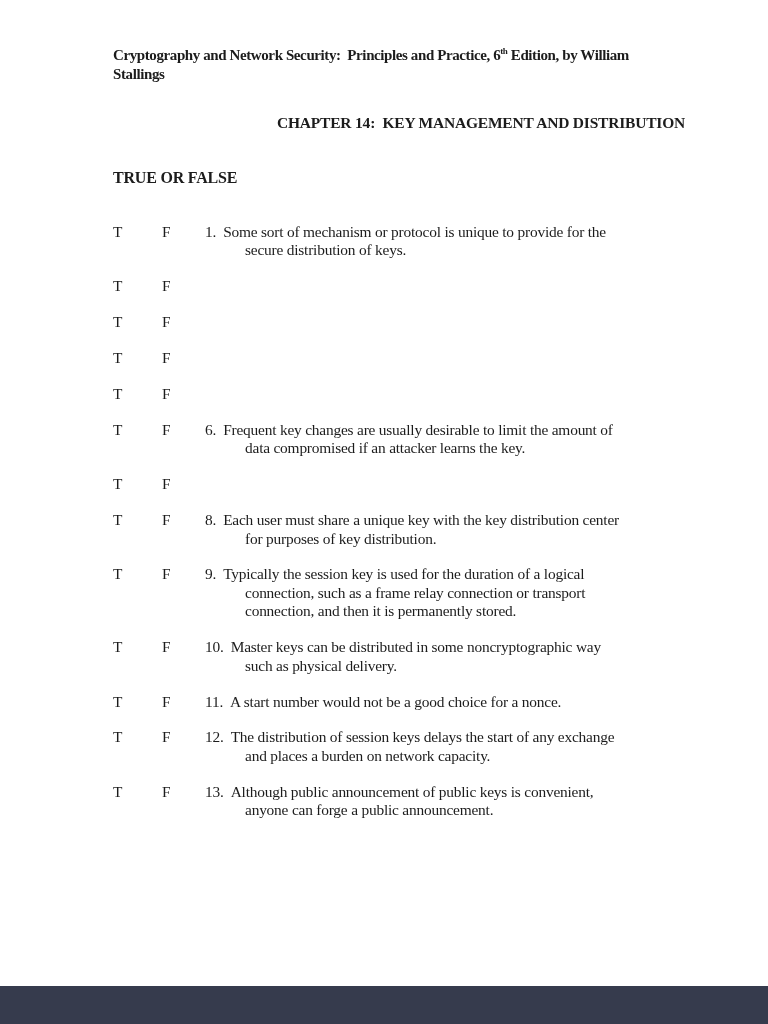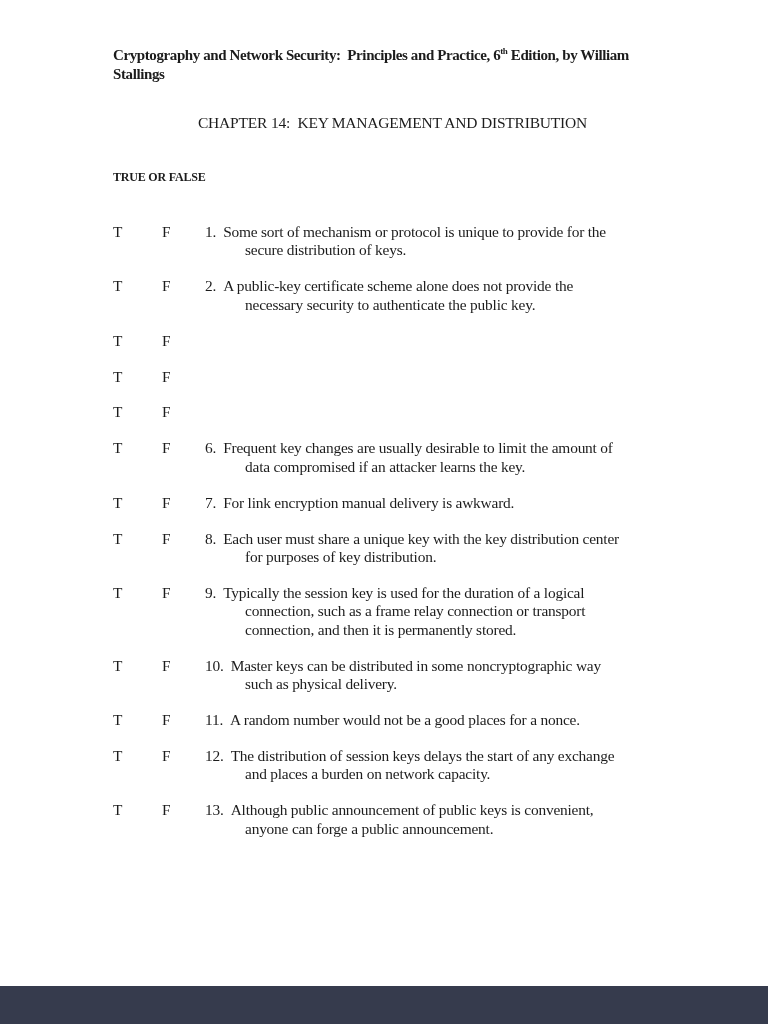--- a/index.html
+++ b/index.html
@@ -25,28 +25,28 @@
     letter-spacing: -0.4px;
     white-space: pre-wrap;
   }
   .doc-header sup {
     font-size: 60%;
     line-height: 0;
   }
   .chapter-heading {
     margin: 29px 0 0 -13px;
     font-size: 15.5px;
-    font-weight: normal;
+    font-weight: bold;
     line-height: 19px;
-    text-align: center;
+    text-align: right;
     letter-spacing: -0.2px;
   }
   .section-heading {
     margin: 36px 0 0 0;
-    font-size: 12px;
+    font-size: 16px;
     font-weight: bold;
     line-height: 19px;
     letter-spacing: -0.2px;
   }
   .tf-list {
     margin-top: 36px;
   }
   .tf-row {
     display: grid;
     grid-template-columns: 49px 43px 1fr;
@@ -96,22 +96,20 @@
       <div class="tf-row">
         <span class="tf-letter">T</span>
         <span class="tf-letter">F</span>
         <p class="q"><span class="num">1.</span><span class="qtext">Some sort of mechanism or protocol is unique to provide for the
 secure distribution of keys.</span></p>
       </div>
 
       <div class="tf-row">
         <span class="tf-letter">T</span>
         <span class="tf-letter">F</span>
-        <p class="q"><span class="num">2.</span><span class="qtext">A public-key certificate scheme alone does not provide the
-necessary security to authenticate the public key.</span></p>
       </div>
 
       <div class="tf-row">
         <span class="tf-letter">T</span>
         <span class="tf-letter">F</span>
       </div>
 
       <div class="tf-row">
         <span class="tf-letter">T</span>
         <span class="tf-letter">F</span>
@@ -125,21 +123,20 @@
       <div class="tf-row">
         <span class="tf-letter">T</span>
         <span class="tf-letter">F</span>
         <p class="q"><span class="num">6.</span><span class="qtext">Frequent key changes are usually desirable to limit the amount of
 data compromised if an attacker learns the key.</span></p>
       </div>
 
       <div class="tf-row">
         <span class="tf-letter">T</span>
         <span class="tf-letter">F</span>
-        <p class="q"><span class="num">7.</span><span class="qtext">For link encryption manual delivery is awkward.</span></p>
       </div>
 
       <div class="tf-row">
         <span class="tf-letter">T</span>
         <span class="tf-letter">F</span>
         <p class="q"><span class="num">8.</span><span class="qtext">Each user must share a unique key with the key distribution center
 for purposes of key distribution.</span></p>
       </div>
 
       <div class="tf-row">
@@ -153,21 +150,21 @@
       <div class="tf-row">
         <span class="tf-letter">T</span>
         <span class="tf-letter">F</span>
         <p class="q"><span class="num">10.</span><span class="qtext">Master keys can be distributed in some noncryptographic way
 such as physical delivery.</span></p>
       </div>
 
       <div class="tf-row">
         <span class="tf-letter">T</span>
         <span class="tf-letter">F</span>
-        <p class="q"><span class="num">11.</span><span class="qtext">A random number would not be a good places for a nonce.</span></p>
+        <p class="q"><span class="num">11.</span><span class="qtext">A start number would not be a good choice for a nonce.</span></p>
       </div>
 
       <div class="tf-row">
         <span class="tf-letter">T</span>
         <span class="tf-letter">F</span>
         <p class="q"><span class="num">12.</span><span class="qtext">The distribution of session keys delays the start of any exchange
 and places a burden on network capacity.</span></p>
       </div>
 
       <div class="tf-row">

